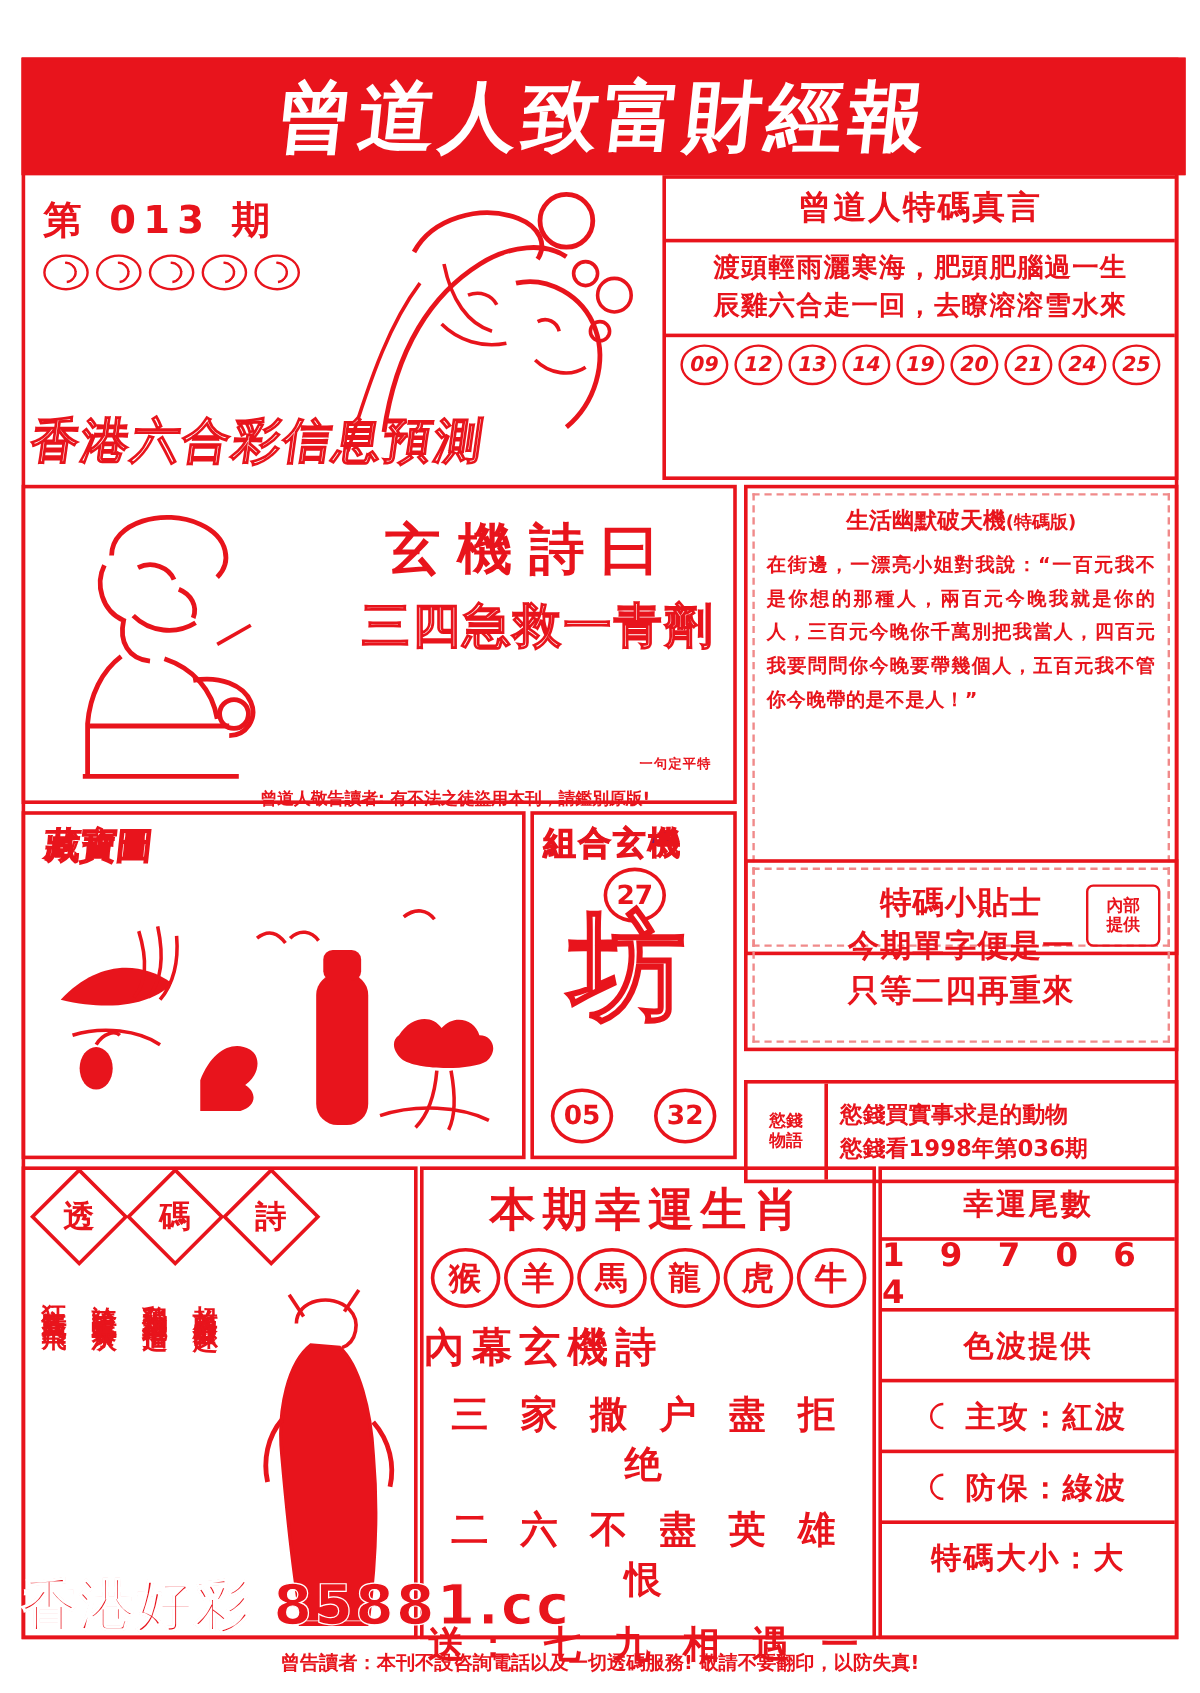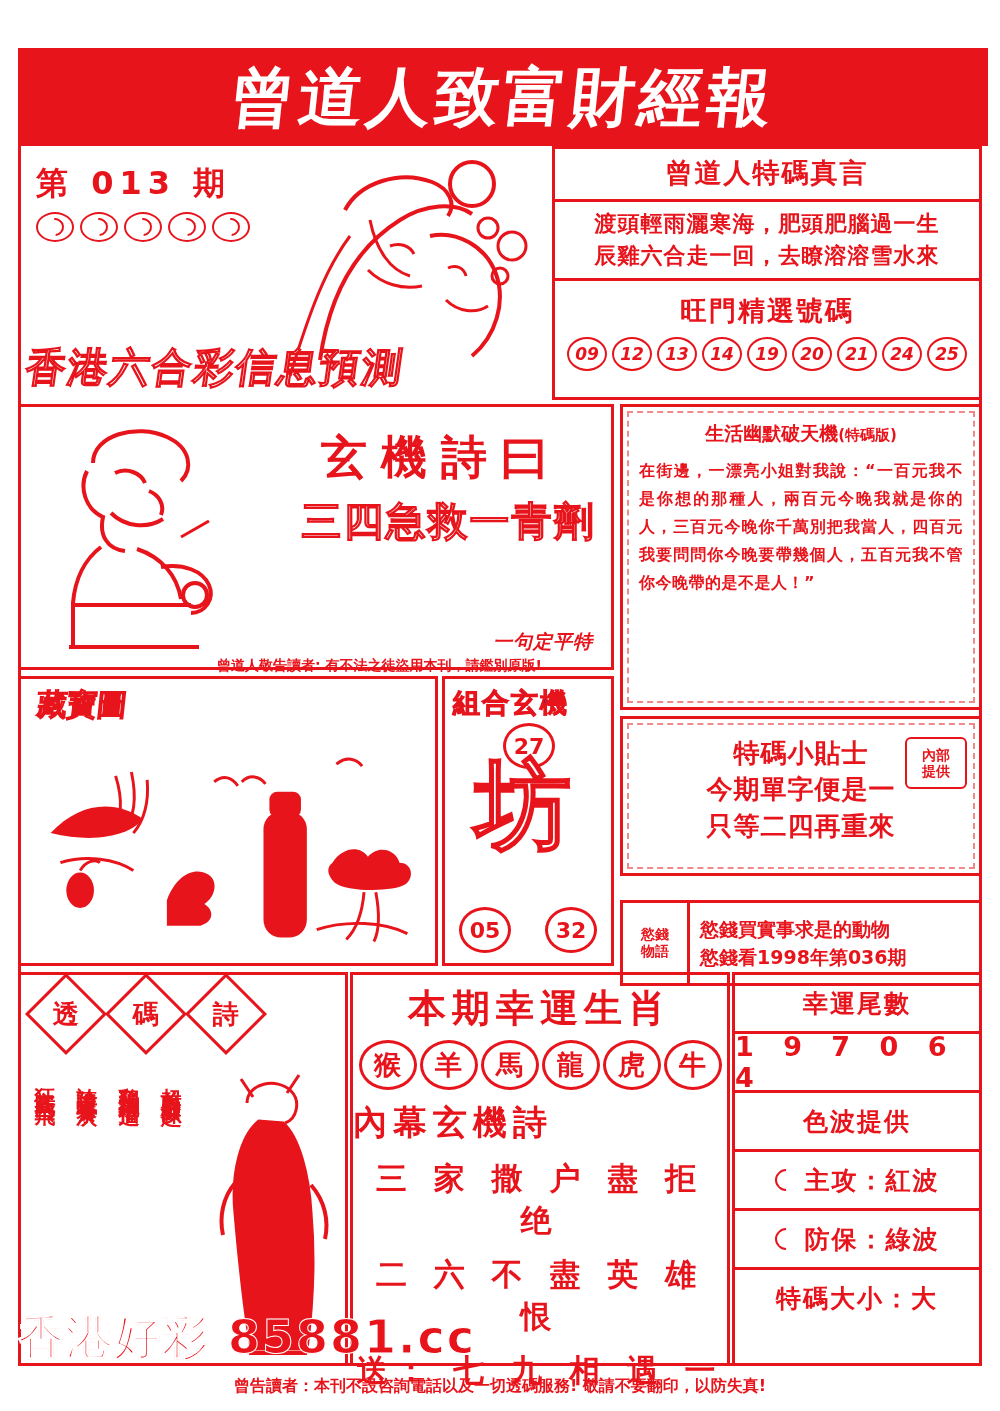--- a/index.html
+++ b/index.html
@@ -76,26 +76,26 @@
     position:absolute;left:300px;top:20px;
     font-size:46px;font-weight:bold;letter-spacing:14px;
   }
   .poem-strip{
     position:absolute;left:255px;top:84px;width:345px;height:60px;
     display:flex;align-items:center;justify-content:center;
     font-size:40px;font-weight:bold;letter-spacing:2px;
     -webkit-text-stroke:1px #e8141c;color:#fff;
     white-space:nowrap;overflow:hidden;
   }
-  .oneline{position:absolute;right:18px;top:222px;font-size:19px;font-weight:bold;letter-spacing:1px;font-style:italic;}
+  .oneline{position:absolute;right:18px;top:222px;font-size:11px;font-weight:bold;letter-spacing:1px;}
   .warn{position:absolute;left:196px;top:250px;font-size:14px;font-weight:bold;}
   .cartoon{position:absolute;left:20px;top:10px;width:230px;height:250px;}
   .cartoon svg{width:100%;height:100%;}
   
-  .humor{position:absolute;left:620px;top:404px;width:362px;height:306px;padding:8px;}
+  .humor{position:absolute;left:620px;top:404px;width:362px;height:392px;padding:8px;}
   .humor .hd{text-align:center;font-size:19px;font-weight:bold;margin:6px 0 10px;}
   .humor .hd small{font-size:15px;}
   .humor .body{font-size:16px;line-height:1.75;letter-spacing:.5px;text-align:justify;padding:0 8px;font-weight:bold;}
   .wavy{position:absolute;inset:4px;border:2px dashed #f08a8a;pointer-events:none;}
   
   .treasure{position:absolute;left:18px;top:676px;width:420px;height:290px;}
   .treasure .lbl{position:absolute;left:16px;top:6px;font-size:30px;font-weight:bold;
     -webkit-text-stroke:1px #e8141c;color:#fff;transform:skewX(-6deg);}
   .treasure svg{position:absolute;left:0;top:36px;width:100%;height:250px;}
   .combo{position:absolute;left:442px;top:676px;width:172px;height:290px;}
@@ -218,21 +218,20 @@
   </div>
 
   <div class="hk-title">香港六合彩信息預測</div>
 
   <div class="frame rt">
     <h2>曾道人特碼真言</h2>
     <div class="divider"></div>
     <div class="verse">渡頭輕雨灑寒海，肥頭肥腦過一生</div>
     <div class="verse">辰雞六合走一回，去瞭溶溶雪水來</div>
     <div class="divider"></div>
-    <h2>旺門精選號碼</h2>
     <div class="ballrow">
       <div class="ball">09</div>
       <div class="ball">12</div>
       <div class="ball">13</div>
       <div class="ball">14</div>
       <div class="ball">19</div>
       <div class="ball">20</div>
       <div class="ball">21</div>
       <div class="ball">24</div>
       <div class="ball">25</div>

